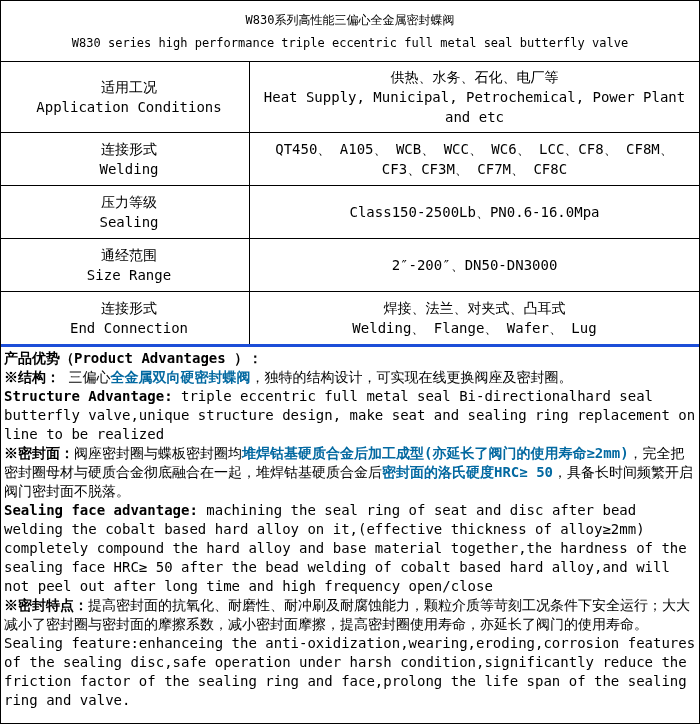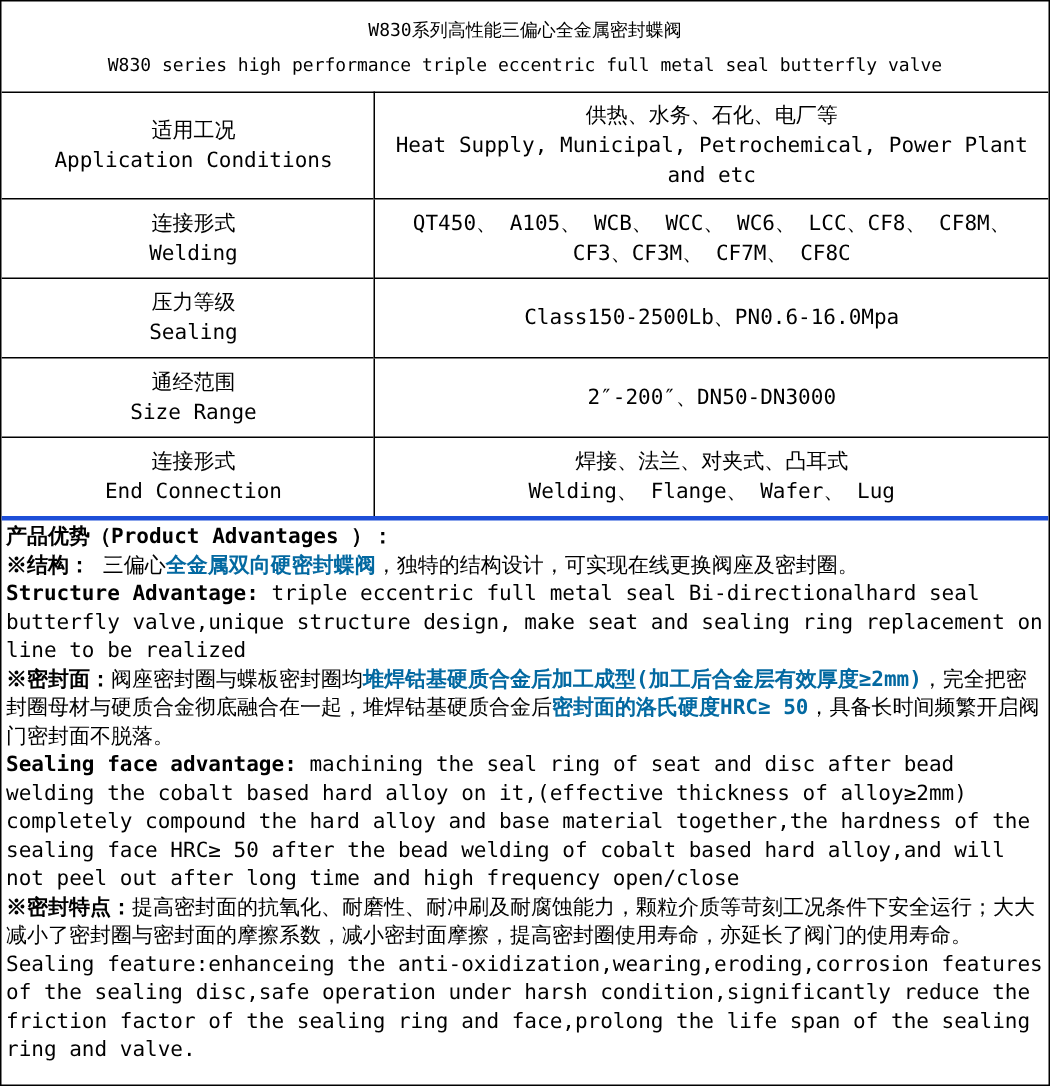--- a/index.html
+++ b/index.html
@@ -93,21 +93,21 @@
     </tbody>
   </table>
 
   <div class="adv">
     <p><b>产品优势（Product Advantages ）：</b></p>
 
     <p><b>※结构：</b><span> 三偏心</span><b class="red">全金属双向硬密封蝶阀</b><span>，独特的结构设计，可实现在线更换阀座及密封圈。</span></p>
 
     <p><b>Structure Advantage:</b><span> triple eccentric full metal seal Bi-directionalhard seal butterfly valve,unique structure design, make seat and sealing ring replacement on line to be realized</span></p>
 
-    <p><b>※密封面：</b><span>阀座密封圈与蝶板密封圈均</span><b class="red">堆焊钴基硬质合金后加工成型(加工后合金层有效厚度≥2mm)</b><span>，完全把密封圈母材与硬质合金彻底融合在一起，堆焊钴基硬质合金后</span><b class="red">密封面的洛氏硬度HRC≥ 50</b><span>，具备长时间频繁开启阀门密封面不脱落。</span></p>
+    <p><b>※密封面：</b><span>阀座密封圈与蝶板密封圈均</span><b class="red">堆焊钴基硬质合金后加工成型(亦延长了阀门的使用寿命≥2mm)</b><span>，完全把密封圈母材与硬质合金彻底融合在一起，堆焊钴基硬质合金后</span><b class="red">密封面的洛氏硬度HRC≥ 50</b><span>，具备长时间频繁开启阀门密封面不脱落。</span></p>
 
     <p><b>Sealing face  advantage:</b><span> machining the seal ring of seat and disc after bead welding the cobalt based hard alloy on it,(effective thickness of alloy≥2mm) completely compound the hard alloy and base material together,the hardness of the sealing face HRC≥ 50 after the bead welding of cobalt based hard alloy,and will not peel out after long time and high frequency open/close</span></p>
 
     <p><b>※密封特点：</b><span>提高密封面的抗氧化、耐磨性、耐冲刷及耐腐蚀能力，颗粒介质等苛刻工况条件下安全运行；大大减小了密封圈与密封面的摩擦系数，减小密封面摩擦，提高密封圈使用寿命，亦延长了阀门的使用寿命。</span></p>
 
     <p><span>Sealing feature:enhanceing the anti-oxidization,wearing,eroding,corrosion features of the sealing disc,safe operation under harsh condition,significantly reduce the friction factor of the sealing ring and face,prolong the life span of the sealing ring and valve.</span></p>
   </div>
 
 </div>
 

